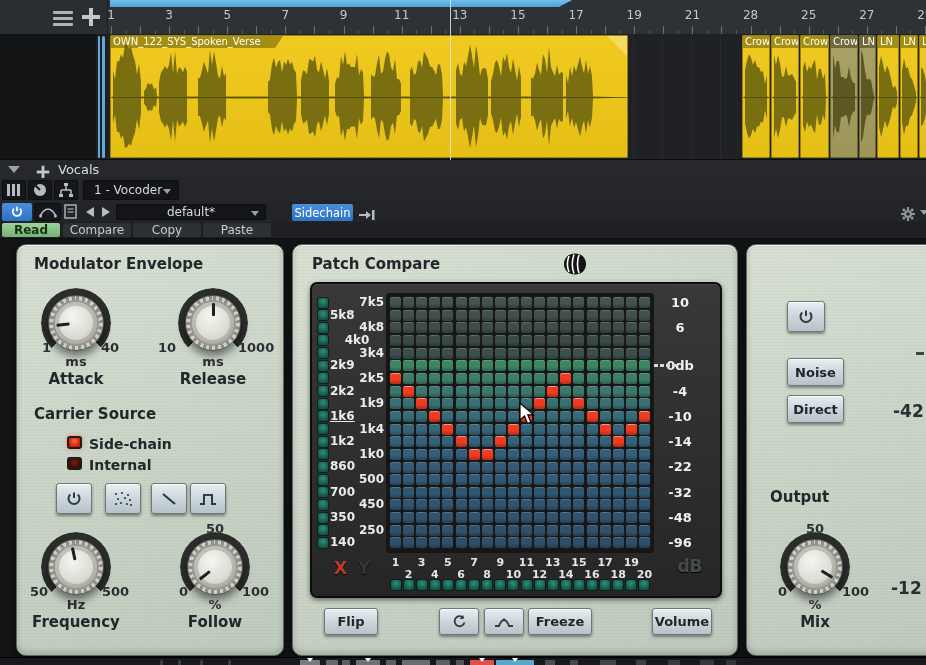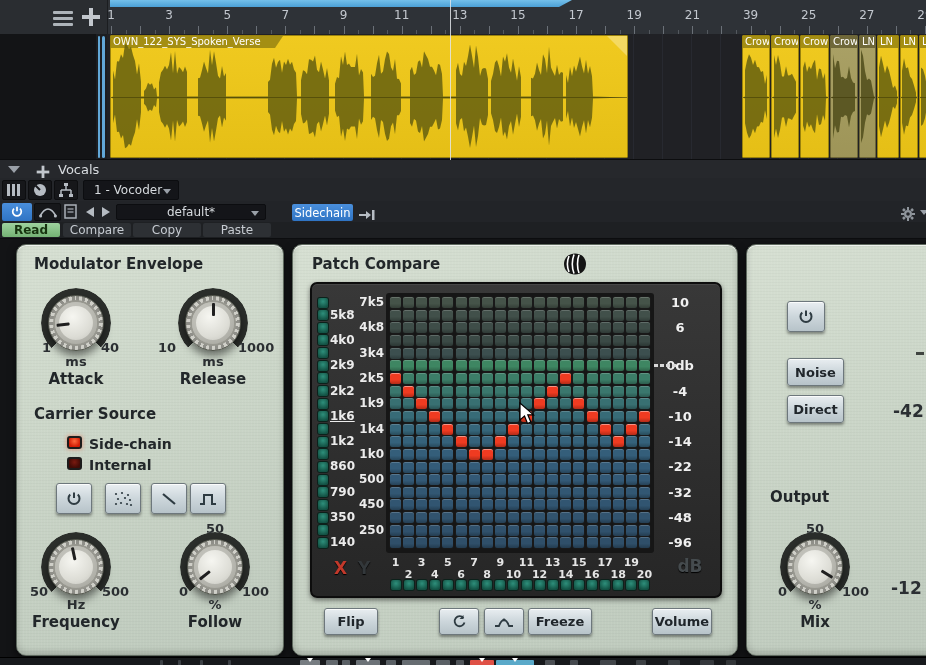--- a/index.html
+++ b/index.html
@@ -182,21 +182,21 @@
       <div class="num" style="left: 49.14px;">3</div>
       <div class="num" style="left: 107.28px;">5</div>
       <div class="num" style="left: 165.42px;">7</div>
       <div class="num" style="left: 223.56px;">9</div>
       <div class="num" style="left: 281.7px;">11</div>
       <div class="num" style="left: 339.84px;">13</div>
       <div class="num" style="left: 397.98px;">15</div>
       <div class="num" style="left: 456.12px;">17</div>
       <div class="num" style="left: 514.26px;">19</div>
       <div class="num" style="left: 572.4px;">21</div>
-      <div class="num" style="left: 630.54px;">39</div>
+      <div class="num" style="left: 630.54px;">28</div>
       <div class="num" style="left: 688.68px;">25</div>
       <div class="num" style="left: 746.82px;">27</div>
       <div class="num" style="left: 804.96px;">29</div>
     </div>
   <div class="abs loopbar" id="loopbar" style="top: 0px; height: 7px; z-index: 4; left: 110px; width: 462px;"></div>
 
   <div class="abs vscroll">
     <i style="left:1.5px;"></i>
       <i style="left:6px;"></i>
   </div>
@@ -557,21 +557,21 @@
       <div class="mcell" style="left: 222.1px; top: 38.3px; background: linear-gradient(rgb(62, 77, 72) 0%, rgb(62, 77, 72) 60%, rgba(0, 0, 0, 0.25)), rgb(62, 77, 72);"></div>
       <div class="mcell" style="left: 235.2px; top: 38.3px; background: linear-gradient(rgb(62, 77, 72) 0%, rgb(62, 77, 72) 60%, rgba(0, 0, 0, 0.25)), rgb(62, 77, 72);"></div>
       <div class="mcell" style="left: 248.3px; top: 38.3px; background: linear-gradient(rgb(62, 77, 72) 0%, rgb(62, 77, 72) 60%, rgba(0, 0, 0, 0.25)), rgb(62, 77, 72);"></div>
       <div class="mcell" style="left: 261.4px; top: 38.3px; background: linear-gradient(rgb(62, 77, 72) 0%, rgb(62, 77, 72) 60%, rgba(0, 0, 0, 0.25)), rgb(62, 77, 72);"></div>
       <div class="mcell" style="left: 274.5px; top: 38.3px; background: linear-gradient(rgb(62, 77, 72) 0%, rgb(62, 77, 72) 60%, rgba(0, 0, 0, 0.25)), rgb(62, 77, 72);"></div>
       <div class="mcell" style="left: 287.6px; top: 38.3px; background: linear-gradient(rgb(62, 77, 72) 0%, rgb(62, 77, 72) 60%, rgba(0, 0, 0, 0.25)), rgb(62, 77, 72);"></div>
       <div class="mcell" style="left: 300.7px; top: 38.3px; background: linear-gradient(rgb(62, 77, 72) 0%, rgb(62, 77, 72) 60%, rgba(0, 0, 0, 0.25)), rgb(62, 77, 72);"></div>
       <div class="mcell" style="left: 313.8px; top: 38.3px; background: linear-gradient(rgb(62, 77, 72) 0%, rgb(62, 77, 72) 60%, rgba(0, 0, 0, 0.25)), rgb(62, 77, 72);"></div>
       <div class="mcell" style="left: 326.9px; top: 38.3px; background: linear-gradient(rgb(62, 77, 72) 0%, rgb(62, 77, 72) 60%, rgba(0, 0, 0, 0.25)), rgb(62, 77, 72);"></div>
       <div class="mled" style="left: 6px; top: 51.45px;"></div>
-      <div class="mrow-lbl" style="top: 50.95px; text-align: left;">4k0</div>
+      <div class="mrow-lbl" style="top: 50.95px; text-align: center;">4k0</div>
       <div class="mcell" style="left: 78px; top: 51px; background: linear-gradient(rgb(59, 74, 70) 0%, rgb(59, 74, 70) 60%, rgba(0, 0, 0, 0.25)), rgb(59, 74, 70);"></div>
       <div class="mcell" style="left: 91.1px; top: 51px; background: linear-gradient(rgb(59, 74, 70) 0%, rgb(59, 74, 70) 60%, rgba(0, 0, 0, 0.25)), rgb(59, 74, 70);"></div>
       <div class="mcell" style="left: 104.2px; top: 51px; background: linear-gradient(rgb(59, 74, 70) 0%, rgb(59, 74, 70) 60%, rgba(0, 0, 0, 0.25)), rgb(59, 74, 70);"></div>
       <div class="mcell" style="left: 117.3px; top: 51px; background: linear-gradient(rgb(59, 74, 70) 0%, rgb(59, 74, 70) 60%, rgba(0, 0, 0, 0.25)), rgb(59, 74, 70);"></div>
       <div class="mcell" style="left: 130.4px; top: 51px; background: linear-gradient(rgb(59, 74, 70) 0%, rgb(59, 74, 70) 60%, rgba(0, 0, 0, 0.25)), rgb(59, 74, 70);"></div>
       <div class="mcell" style="left: 143.5px; top: 51px; background: linear-gradient(rgb(59, 74, 70) 0%, rgb(59, 74, 70) 60%, rgba(0, 0, 0, 0.25)), rgb(59, 74, 70);"></div>
       <div class="mcell" style="left: 156.6px; top: 51px; background: linear-gradient(rgb(59, 74, 70) 0%, rgb(59, 74, 70) 60%, rgba(0, 0, 0, 0.25)), rgb(59, 74, 70);"></div>
       <div class="mcell" style="left: 169.7px; top: 51px; background: linear-gradient(rgb(59, 74, 70) 0%, rgb(59, 74, 70) 60%, rgba(0, 0, 0, 0.25)), rgb(59, 74, 70);"></div>
       <div class="mcell" style="left: 182.8px; top: 51px; background: linear-gradient(rgb(59, 74, 70) 0%, rgb(59, 74, 70) 60%, rgba(0, 0, 0, 0.25)), rgb(59, 74, 70);"></div>
       <div class="mcell" style="left: 195.9px; top: 51px; background: linear-gradient(rgb(59, 74, 70) 0%, rgb(59, 74, 70) 60%, rgba(0, 0, 0, 0.25)), rgb(59, 74, 70);"></div>
@@ -821,21 +821,21 @@
       <div class="mcell" style="left: 222.1px; top: 190.1px; background: linear-gradient(rgb(51, 89, 118) 0%, rgb(51, 89, 118) 60%, rgba(0, 0, 0, 0.25)), rgb(51, 89, 118);"></div>
       <div class="mcell" style="left: 235.2px; top: 190.1px; background: linear-gradient(rgb(51, 89, 118) 0%, rgb(51, 89, 118) 60%, rgba(0, 0, 0, 0.25)), rgb(51, 89, 118);"></div>
       <div class="mcell" style="left: 248.3px; top: 190.1px; background: linear-gradient(rgb(51, 89, 118) 0%, rgb(51, 89, 118) 60%, rgba(0, 0, 0, 0.25)), rgb(51, 89, 118);"></div>
       <div class="mcell" style="left: 261.4px; top: 190.1px; background: linear-gradient(rgb(51, 89, 118) 0%, rgb(51, 89, 118) 60%, rgba(0, 0, 0, 0.25)), rgb(51, 89, 118);"></div>
       <div class="mcell" style="left: 274.5px; top: 190.1px; background: linear-gradient(rgb(51, 89, 118) 0%, rgb(51, 89, 118) 60%, rgba(0, 0, 0, 0.25)), rgb(51, 89, 118);"></div>
       <div class="mcell" style="left: 287.6px; top: 190.1px; background: linear-gradient(rgb(51, 89, 118) 0%, rgb(51, 89, 118) 60%, rgba(0, 0, 0, 0.25)), rgb(51, 89, 118);"></div>
       <div class="mcell" style="left: 300.7px; top: 190.1px; background: linear-gradient(rgb(51, 89, 118) 0%, rgb(51, 89, 118) 60%, rgba(0, 0, 0, 0.25)), rgb(51, 89, 118);"></div>
       <div class="mcell" style="left: 313.8px; top: 190.1px; background: linear-gradient(rgb(51, 89, 118) 0%, rgb(51, 89, 118) 60%, rgba(0, 0, 0, 0.25)), rgb(51, 89, 118);"></div>
       <div class="mcell" style="left: 326.9px; top: 190.1px; background: linear-gradient(rgb(51, 89, 118) 0%, rgb(51, 89, 118) 60%, rgba(0, 0, 0, 0.25)), rgb(51, 89, 118);"></div>
       <div class="mled" style="left: 6px; top: 203.25px;"></div>
-      <div class="mrow-lbl" style="top: 202.75px; text-align: left;">790</div>
+      <div class="mrow-lbl" style="top: 202.75px; text-align: left;">700</div>
       <div class="mcell" style="left: 78px; top: 202.8px; background: linear-gradient(rgb(50, 87, 115) 0%, rgb(50, 87, 115) 60%, rgba(0, 0, 0, 0.25)), rgb(50, 87, 115);"></div>
       <div class="mcell" style="left: 91.1px; top: 202.8px; background: linear-gradient(rgb(50, 87, 115) 0%, rgb(50, 87, 115) 60%, rgba(0, 0, 0, 0.25)), rgb(50, 87, 115);"></div>
       <div class="mcell" style="left: 104.2px; top: 202.8px; background: linear-gradient(rgb(50, 87, 115) 0%, rgb(50, 87, 115) 60%, rgba(0, 0, 0, 0.25)), rgb(50, 87, 115);"></div>
       <div class="mcell" style="left: 117.3px; top: 202.8px; background: linear-gradient(rgb(50, 87, 115) 0%, rgb(50, 87, 115) 60%, rgba(0, 0, 0, 0.25)), rgb(50, 87, 115);"></div>
       <div class="mcell" style="left: 130.4px; top: 202.8px; background: linear-gradient(rgb(50, 87, 115) 0%, rgb(50, 87, 115) 60%, rgba(0, 0, 0, 0.25)), rgb(50, 87, 115);"></div>
       <div class="mcell" style="left: 143.5px; top: 202.8px; background: linear-gradient(rgb(50, 87, 115) 0%, rgb(50, 87, 115) 60%, rgba(0, 0, 0, 0.25)), rgb(50, 87, 115);"></div>
       <div class="mcell" style="left: 156.6px; top: 202.8px; background: linear-gradient(rgb(50, 87, 115) 0%, rgb(50, 87, 115) 60%, rgba(0, 0, 0, 0.25)), rgb(50, 87, 115);"></div>
       <div class="mcell" style="left: 169.7px; top: 202.8px; background: linear-gradient(rgb(50, 87, 115) 0%, rgb(50, 87, 115) 60%, rgba(0, 0, 0, 0.25)), rgb(50, 87, 115);"></div>
       <div class="mcell" style="left: 182.8px; top: 202.8px; background: linear-gradient(rgb(50, 87, 115) 0%, rgb(50, 87, 115) 60%, rgba(0, 0, 0, 0.25)), rgb(50, 87, 115);"></div>
       <div class="mcell" style="left: 195.9px; top: 202.8px; background: linear-gradient(rgb(50, 87, 115) 0%, rgb(50, 87, 115) 60%, rgba(0, 0, 0, 0.25)), rgb(50, 87, 115);"></div>

